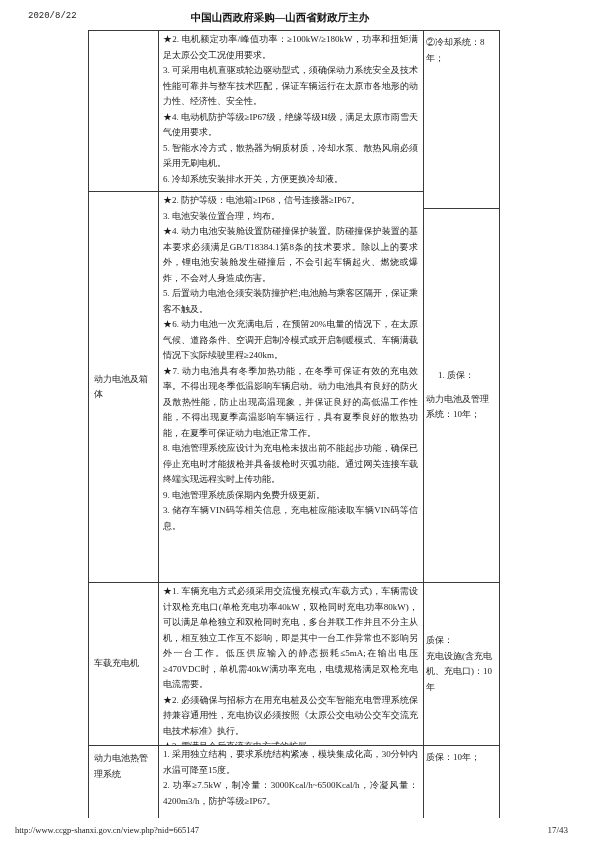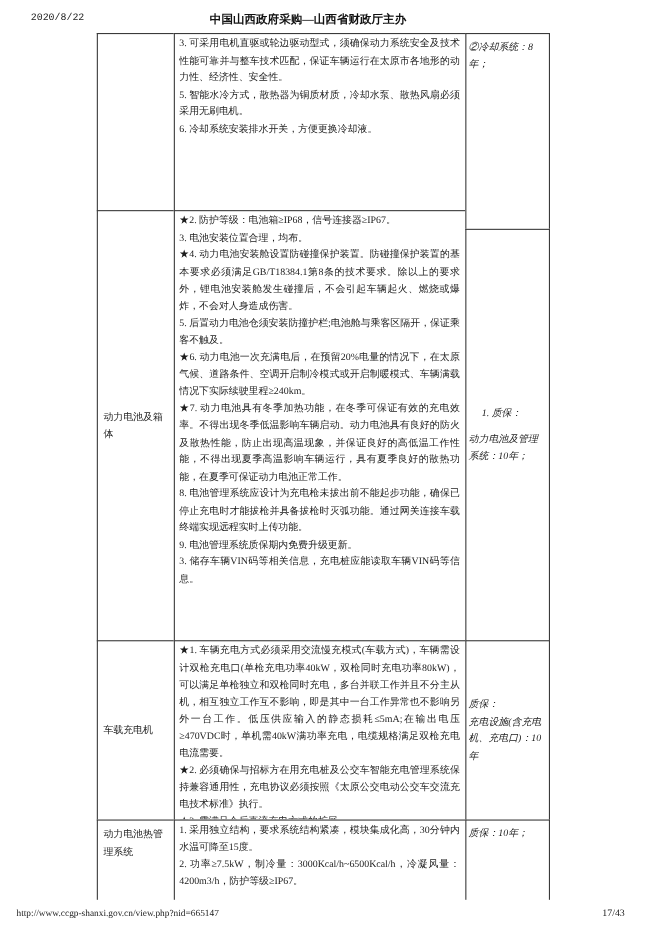--- a/index.html
+++ b/index.html
@@ -24,21 +24,21 @@
   .r3{top:582px;height:163px;}
   .r4{top:745px;height:73px;}
   
   .w1{top:30px;height:178px;}
   .w2{top:208px;height:374px;}
   .spec{padding:1px 5px 0 4px;font-size:9px;line-height:15.5px;}
   .spec p{margin:0;text-align:justify;text-justify:inter-ideograph;}
   .cat{display:flex;align-items:center;padding:2px 5px;font-size:9px;line-height:15.5px;}
   .cat.top{align-items:flex-start;padding-top:5px;}
   .warr{padding:4px 2px;font-size:9px;line-height:15.5px;}
-  .warr p{margin:0;font-style:italic;}
+  .warr p{margin:0;}
   .warr.mid{display:flex;flex-direction:column;justify-content:center;}
   .warr .indent{padding-left:12px;margin-bottom:8px;}
   .ftr-url{position:absolute;left:15px;top:825px;font-size:8.5px;color:#222;}
   .ftr-page{position:absolute;right:32px;top:825px;font-size:9px;color:#222;}
 </style>
 </head>
 <body>
 
 <div class="hdr-date">2020/8/22</div>
 <div class="hdr-title">中国山西政府采购—山西省财政厅主办</div>
@@ -48,21 +48,23 @@
   <div>动力电池及箱体</div>
 </div>
 <div class="cell c1 r3 cat">
   <div>车载充电机</div>
 </div>
 <div class="cell c1 r4 cat top">
   <div>动力电池热管理系统</div>
 </div>
 
 <div class="cell c2 r1 spec">
+  <p>★2. 电机额定功率/峰值功率：≥100kW/≥180kW，功率和扭矩满足太原公交工况使用要求。</p>
   <p>3. 可采用电机直驱或轮边驱动型式，须确保动力系统安全及技术性能可靠并与整车技术匹配，保证车辆运行在太原市各地形的动力性、经济性、安全性。</p>
+  <p>★4. 电动机防护等级≥IP67级，绝缘等级H级，满足太原市雨雪天气使用要求。</p>
   <p>5. 智能水冷方式，散热器为铜质材质，冷却水泵、散热风扇必须采用无刷电机。</p>
   <p>6. 冷却系统安装排水开关，方便更换冷却液。</p>
 </div>
 <div class="cell c2 r2 spec">
   <p>★2. 防护等级：电池箱≥IP68，信号连接器≥IP67。</p>
   <p>3. 电池安装位置合理，均布。</p>
   <p>★4. 动力电池安装舱设置防碰撞保护装置。防碰撞保护装置的基本要求必须满足GB/T18384.1第8条的技术要求。除以上的要求外，锂电池安装舱发生碰撞后，不会引起车辆起火、燃烧或爆炸，不会对人身造成伤害。</p>
   <p>5. 后置动力电池仓须安装防撞护栏;电池舱与乘客区隔开，保证乘客不触及。</p>
   <p>★6. 动力电池一次充满电后，在预留20%电量的情况下，在太原气候、道路条件、空调开启制冷模式或开启制暖模式、车辆满载情况下实际续驶里程≥240km。</p>
   <p>★7. 动力电池具有冬季加热功能，在冬季可保证有效的充电效率。不得出现冬季低温影响车辆启动。动力电池具有良好的防火及散热性能，防止出现高温现象，并保证良好的高低温工作性能，不得出现夏季高温影响车辆运行，具有夏季良好的散热功能，在夏季可保证动力电池正常工作。</p>

